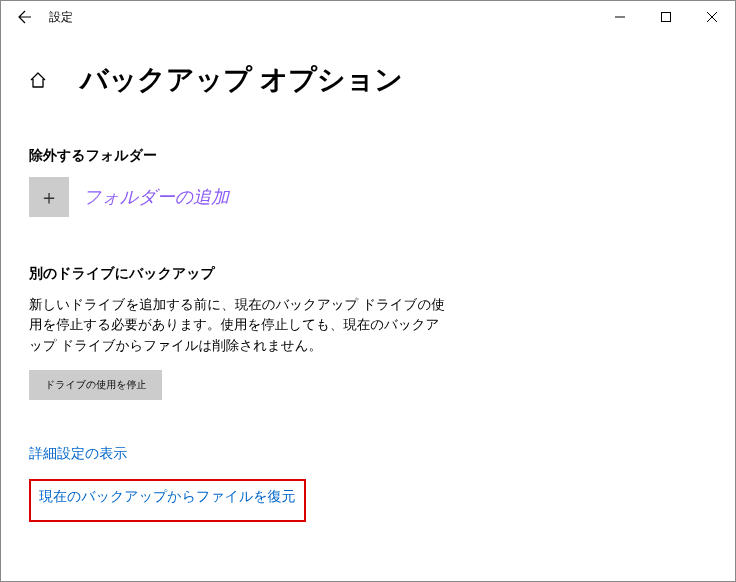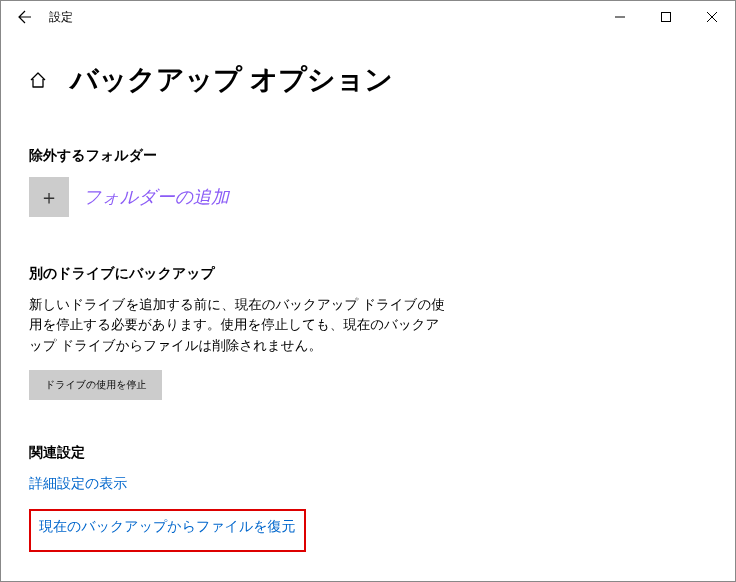--- a/index.html
+++ b/index.html
@@ -50,21 +50,21 @@
       align-items: center;
       justify-content: center;
       cursor: pointer;
     }
     .content {
       padding: 28px 28px 0 28px;
     }
     .page-header {
       display: flex;
       align-items: center;
-      gap: 23px;
+      gap: 33px;
       margin-bottom: 48px;
     }
     .home-icon {
       display: flex;
       align-items: center;
       justify-content: center;
       cursor: pointer;
     }
     .page-title {
       font-size: 28px;
@@ -177,21 +177,20 @@
     <div class="add-btn">
       <span>＋</span>
     </div>
     <span class="add-label">フォルダーの追加</span>
   </div>
 
   <h2 class="section-title">別のドライブにバックアップ</h2>
   <p class="section-desc">新しいドライブを追加する前に、現在のバックアップ ドライブの使用を停止する必要があります。使用を停止しても、現在のバックアップ ドライブからファイルは削除されません。</p>
   <button class="gray-btn">ドライブの使用を停止</button>
 
-  <h2 class="section-title">関連設定</h2>
   <div><span class="link">詳細設定の表示</span></div>
   <div class="highlighted-link">
     <span class="link">現在のバックアップからファイルを復元</span>
   </div>
 
   
 
 </div>
 
 </body></html>

